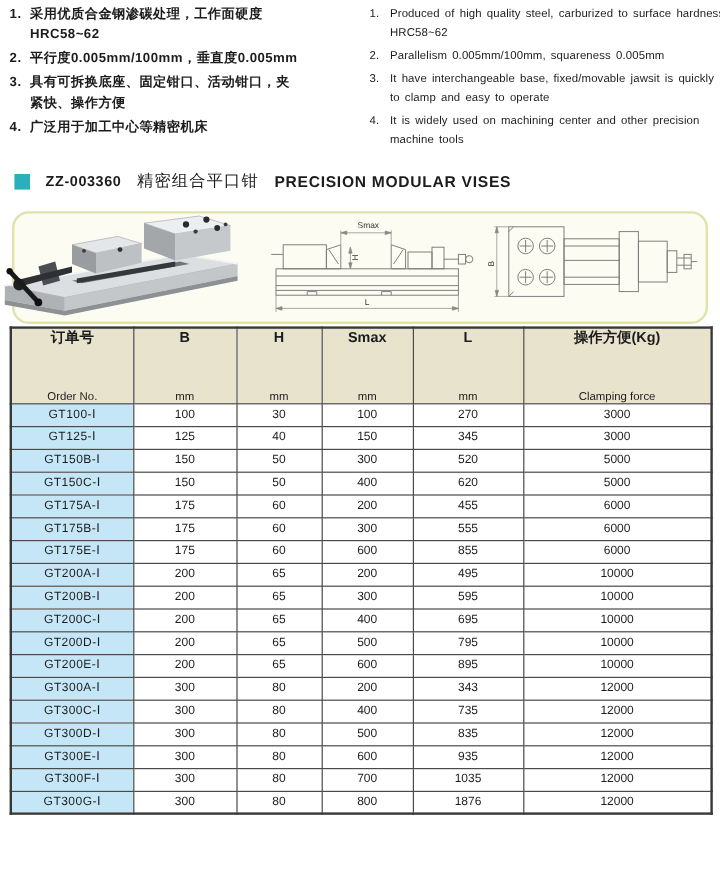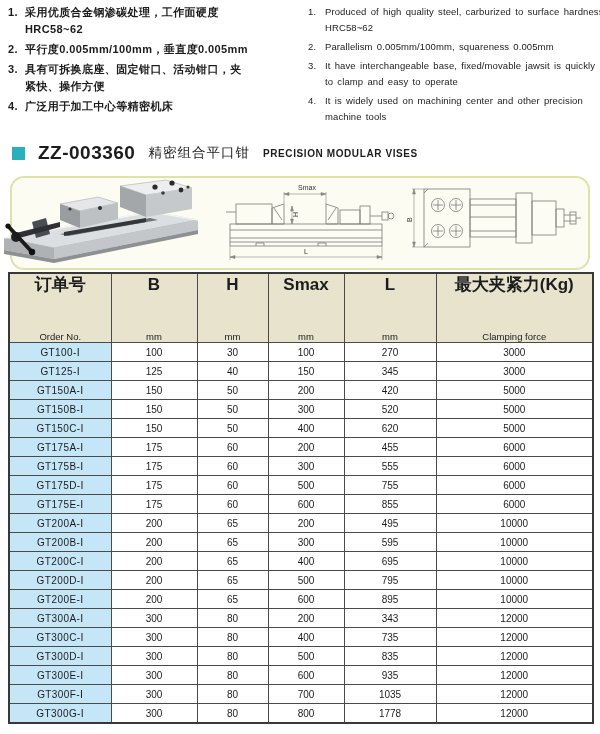--- a/index.html
+++ b/index.html
@@ -12,37 +12,37 @@
   .features{position:absolute;left:8px;top:4px;width:588px;display:flex;gap:12px;}
   .feat-col{flex:1;min-width:0;}
   .item{display:flex;margin-bottom:3px;}
   .num{flex:0 0 17px;}
   .txt{flex:1;white-space:pre;}
   .col-zh{font-size:11px;font-weight:600;line-height:17px;letter-spacing:0.4px;}
   .col-en{font-size:9.5px;font-weight:400;line-height:16px;word-spacing:1.5px;letter-spacing:0.1px;}
   
   .title-bar{position:absolute;left:12px;top:142px;display:flex;align-items:center;gap:13px;}
   .bullet{width:13px;height:13px;flex:0 0 13px;}
-  .title-code{font-size:19px;font-weight:600;letter-spacing:0.5px;}
+  .title-code{font-size:12px;font-weight:600;letter-spacing:0.5px;}
   .title-zh{font-size:13.5px;font-weight:400;letter-spacing:1px;}
-  .title-en{font-size:10px;font-weight:600;letter-spacing:0.6px;}
+  .title-en{font-size:13px;font-weight:600;letter-spacing:0.6px;}
   
   .panel{position:absolute;left:10px;top:176px;width:576px;height:90px;
     border:2px solid #dfe3ab;border-radius:14px;background:#fcfcf2;}
   .panel svg{position:absolute;}
   .svg-photo{left:-10px;top:0px;}
   .svg-side{left:210px;top:2px;}
   .svg-top{left:392px;top:5px;}
   .dim-label{font-size:7px;fill:#333;font-family:"Liberation Sans","DejaVu Sans",sans-serif;}
   
   table.vise{position:absolute;left:8px;top:272px;width:584px;border-collapse:collapse;
     table-layout:fixed;border:2px solid #383838;}
   table.vise th,table.vise td{border:1px solid #4a4a4a;text-align:center;padding:0;overflow:hidden;}
   thead th{background:#e7e3cd;height:37px;vertical-align:middle;}
-  .hdr-top{font-size:17px;font-weight:600;line-height:1.3;}
+  .hdr-top{font-size:12px;font-weight:600;line-height:1.3;}
   .hdr-bot{font-size:9.5px;font-weight:400;line-height:1.2;margin-top:35px;}
   tbody tr{height:19px;}
   tbody th.order{background:#c5e6f7;font-weight:400;font-size:10px;letter-spacing:0.4px;}
   tbody td{font-size:10px;background:#ffffff;}
   tbody tr.bold td,tbody tr.bold th.order{font-weight:400;}
 </style>
 </head>
 <body>
 
 <div class="features">
@@ -251,21 +251,21 @@
       </th>
       <th>
         <div class="hdr-top">Smax</div>
         <div class="hdr-bot">mm</div>
       </th>
       <th>
         <div class="hdr-top">L</div>
         <div class="hdr-bot">mm</div>
       </th>
       <th>
-        <div class="hdr-top">最大夹紧力(Kg)</div>
+        <div class="hdr-top">操作方便(Kg)</div>
         <div class="hdr-bot">Clamping force</div>
       </th>
     </tr>
   </thead>
   <tbody>
       <tr>
     <th class="order">GT100-Ⅰ</th>
     <td>100</td>
     <td>30</td>
     <td>100</td>
@@ -274,28 +274,20 @@
   </tr>
       <tr>
     <th class="order">GT125-Ⅰ</th>
     <td>125</td>
     <td>40</td>
     <td>150</td>
     <td>345</td>
     <td>3000</td>
   </tr>
       <tr>
-    <th class="order">GT150A-Ⅰ</th>
-    <td>150</td>
-    <td>50</td>
-    <td>200</td>
-    <td>420</td>
-    <td>5000</td>
-  </tr>
-      <tr>
     <th class="order">GT150B-Ⅰ</th>
     <td>150</td>
     <td>50</td>
     <td>300</td>
     <td>520</td>
     <td>5000</td>
   </tr>
       <tr>
     <th class="order">GT150C-Ⅰ</th>
     <td>150</td>
@@ -314,28 +306,20 @@
   </tr>
       <tr>
     <th class="order">GT175B-Ⅰ</th>
     <td>175</td>
     <td>60</td>
     <td>300</td>
     <td>555</td>
     <td>6000</td>
   </tr>
       <tr>
-    <th class="order">GT175D-Ⅰ</th>
-    <td>175</td>
-    <td>60</td>
-    <td>500</td>
-    <td>755</td>
-    <td>6000</td>
-  </tr>
-      <tr>
     <th class="order">GT175E-Ⅰ</th>
     <td>175</td>
     <td>60</td>
     <td>600</td>
     <td>855</td>
     <td>6000</td>
   </tr>
       <tr>
     <th class="order">GT200A-Ⅰ</th>
     <td>200</td>
@@ -414,17 +398,17 @@
     <td>80</td>
     <td>700</td>
     <td>1035</td>
     <td>12000</td>
   </tr>
       <tr class="bold">
     <th class="order">GT300G-Ⅰ</th>
     <td>300</td>
     <td>80</td>
     <td>800</td>
-    <td>1778</td>
+    <td>1876</td>
     <td>12000</td>
   </tr>
     </tbody>
 </table>
 
 </body></html>

